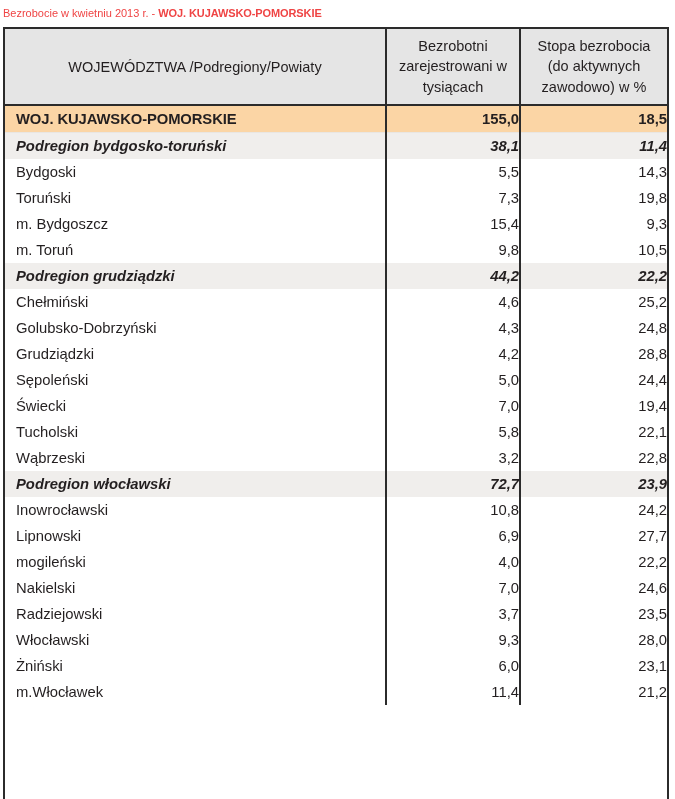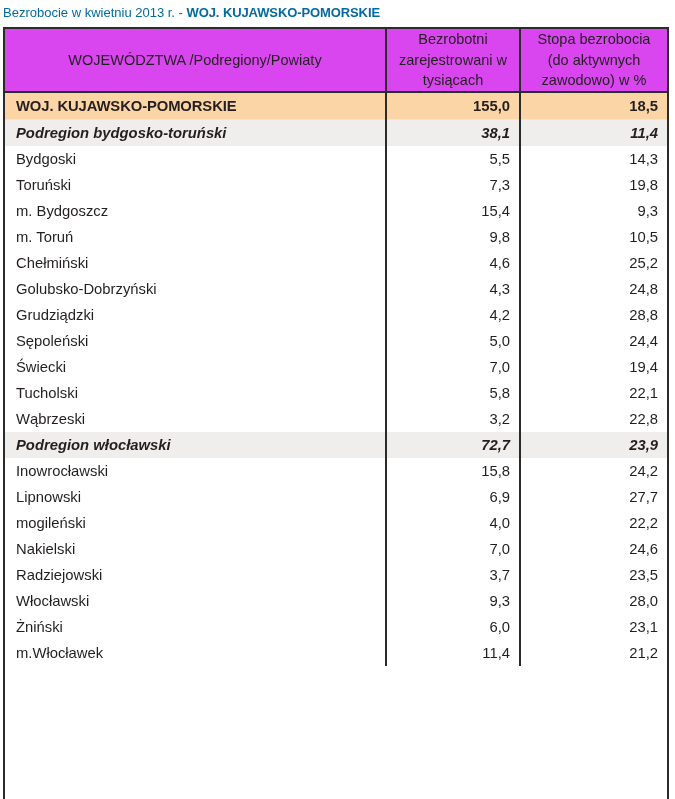--- a/index.html
+++ b/index.html
@@ -23,23 +23,23 @@
     box-sizing: border-box;
   }
 
   
   .title-bar {
     position: absolute;
     left: 3px;
     top: 1px;
     height: 24px;
     line-height: 24px;
-    font-size: 13px;
+    font-size: 11px;
     white-space: nowrap;
-    color: #0369a1;
+    color: #ef4444;
   }
   .title-normal { font-weight: 400; }
   .title-strong { font-weight: 700; letter-spacing: -0.1px; }
 
   
   .table-wrap {
     position: absolute;
     left: 3px;
     top: 27px;
     width: 666px;
@@ -57,32 +57,32 @@
     border-collapse: collapse;
     table-layout: fixed;
   }
 
   table.grid col.c-name  { width: 381px; }
   table.grid col.c-num1  { width: 134px; }
   table.grid col.c-num2  { width: 147px; }
 
   
   thead th {
-    background: #d946ef;
+    background: #e5e5e5;
     border-bottom: 2px solid #2b2b2b;
     font-weight: 400;
     font-size: 14.5px;
     color: #231f20;
     padding: 0;
     vertical-align: middle;
     height: 61px;
   }
   thead th.h-name {
     text-align: center;
-    padding: 0 14px;
+    padding: 7px 14px;
     line-height: 20px;
   }
   thead th.h-num {
     text-align: center;
     line-height: 20.5px;
     padding: 0 6px;
     border-left: 2px solid #2b2b2b;
   }
 
   
@@ -93,21 +93,20 @@
     vertical-align: middle;
     color: #231f20;
     background: #ffffff;
   }
   tbody td.cell-name {
     text-align: left;
     padding-left: 11px;
   }
   tbody td.cell-num {
     text-align: right;
-    padding-right: 9px;
     border-left: 2px solid #2b2b2b;
   }
 
   
   tr.row-voiv td {
     background: #fbd5a5;
     font-weight: 700;
     border-bottom: 1px solid #e9e6e2;
   }
   tr.row-voiv td.cell-name { letter-spacing: -0.1px; }
@@ -179,20 +178,25 @@
           <tr class="row-powiat">
             <td class="cell-name">m. Bydgoszcz</td>
             <td class="cell-num">15,4</td>
             <td class="cell-num">9,3</td>
           </tr>
           <tr class="row-powiat">
             <td class="cell-name">m. Toruń</td>
             <td class="cell-num">9,8</td>
             <td class="cell-num">10,5</td>
           </tr>
+          <tr class="row-sub">
+            <td class="cell-name">Podregion grudziądzki</td>
+            <td class="cell-num">44,2</td>
+            <td class="cell-num">22,2</td>
+          </tr>
           <tr class="row-powiat">
             <td class="cell-name">Chełmiński</td>
             <td class="cell-num">4,6</td>
             <td class="cell-num">25,2</td>
           </tr>
           <tr class="row-powiat">
             <td class="cell-name">Golubsko-Dobrzyński</td>
             <td class="cell-num">4,3</td>
             <td class="cell-num">24,8</td>
           </tr>
@@ -221,21 +225,21 @@
             <td class="cell-num">3,2</td>
             <td class="cell-num">22,8</td>
           </tr>
           <tr class="row-sub">
             <td class="cell-name">Podregion włocławski</td>
             <td class="cell-num">72,7</td>
             <td class="cell-num">23,9</td>
           </tr>
           <tr class="row-powiat">
             <td class="cell-name">Inowrocławski</td>
-            <td class="cell-num">15,8</td>
+            <td class="cell-num">10,8</td>
             <td class="cell-num">24,2</td>
           </tr>
           <tr class="row-powiat">
             <td class="cell-name">Lipnowski</td>
             <td class="cell-num">6,9</td>
             <td class="cell-num">27,7</td>
           </tr>
           <tr class="row-powiat">
             <td class="cell-name">mogileński</td>
             <td class="cell-num">4,0</td>

